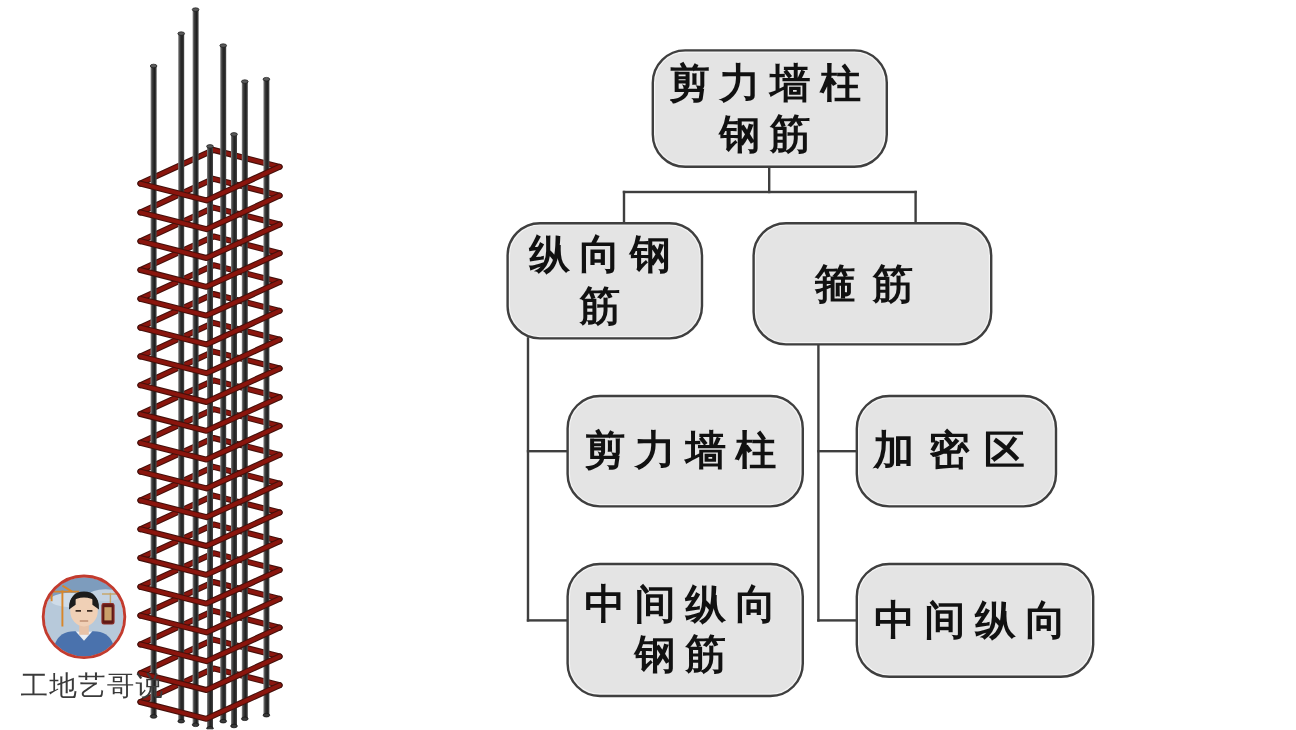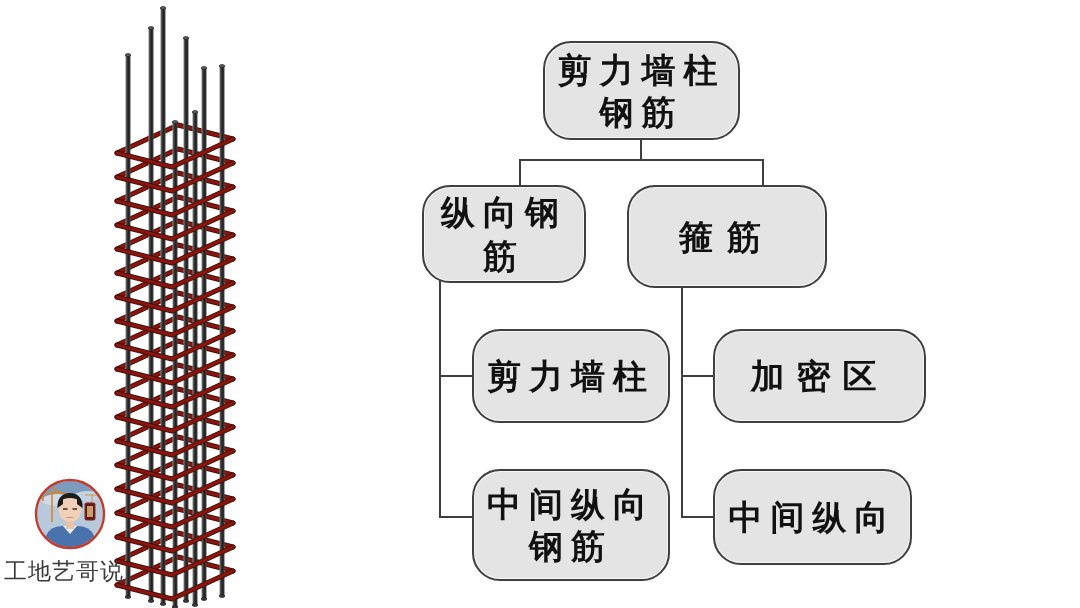--- a/index.html
+++ b/index.html
@@ -6,21 +6,21 @@
   #page{position:relative;width:1080px;height:608px;background:#ffffff;overflow:hidden;
         font-family:"DejaVu Sans",sans-serif;}
   
   .node{position:absolute;background:#e4e4e4;border:2px solid #3f3f3f;border-radius:28px;
         display:flex;align-items:center;justify-content:center;text-align:center;
         white-space:pre-line;color:#111;font-weight:600;font-size:34px;line-height:44px;
         letter-spacing:8px;box-sizing:border-box;box-shadow:inset 0 0 0 1px #f5f5f5;}
   
   .cline{position:absolute;background:#3f3f3f;}
   
-  #watermark-text{position:absolute;left:4px;top:556px;font-size:23px;color:#3a3a3a;
+  #watermark-text{position:absolute;left:17px;top:556px;font-size:23px;color:#3a3a3a;
         letter-spacing:1px;font-weight:400;}
   #avatar{position:absolute;left:30px;top:474px;width:80px;height:80px;}
   #rebar{position:absolute;left:0;top:0;}
 </style>
 </head>
 <body>
 
 <div id="page">
 
   <svg id="rebar" width="270" height="608" viewBox="0 0 270 608">
@@ -198,20 +198,20 @@
 
   <div class="node" style="left:543px;top:41px;width:197px;height:99px;line-height:42px">剪力墙柱
 钢筋</div>
 
   <div class="node" style="left:422px;top:185px;width:164px;height:98px">纵向钢筋</div>
 
   <div class="node" style="left:627px;top:185px;width:200px;height:103px;letter-spacing:14px">箍筋</div>
 
   <div class="node" style="left:472px;top:329px;width:198px;height:94px">剪力墙柱</div>
 
-  <div class="node" style="left:713px;top:329px;width:213px;height:94px;letter-spacing:12px">加密区</div>
+  <div class="node" style="left:713px;top:329px;width:168px;height:94px;letter-spacing:12px">加密区</div>
 
   <div class="node" style="left:472px;top:469px;width:198px;height:112px;line-height:42px">中间纵向
 钢筋</div>
 
   <div class="node" style="left:713px;top:469px;width:199px;height:96px">中间纵向</div>
 
 </div>
 
 </body></html>

